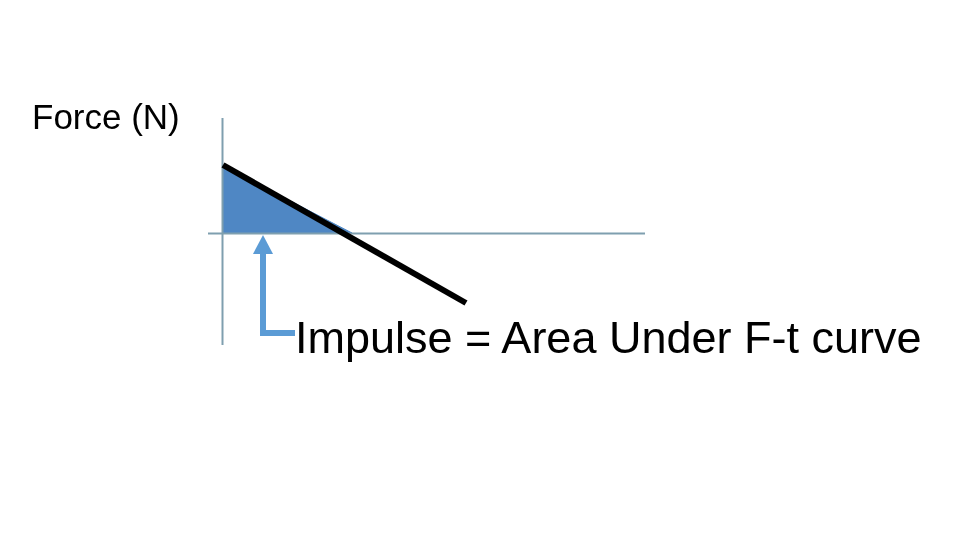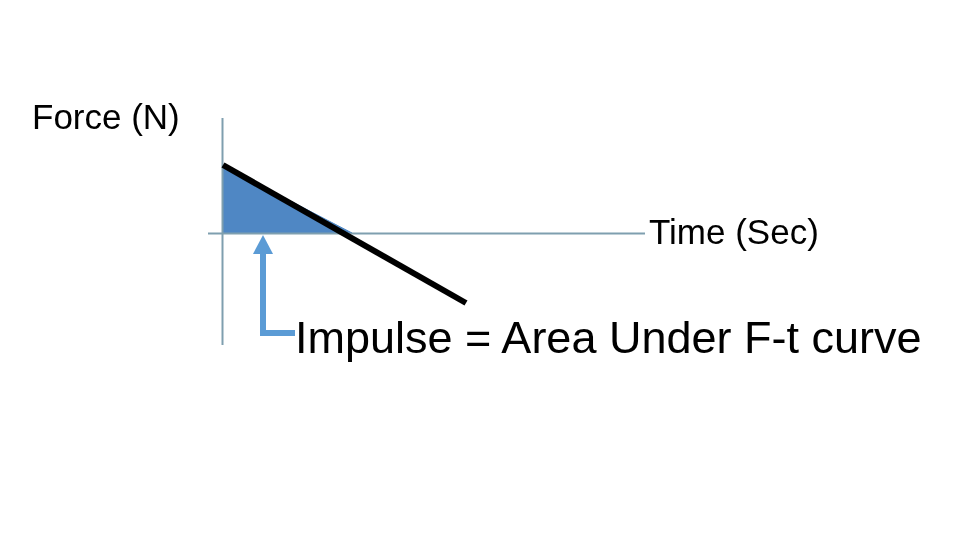--- a/index.html
+++ b/index.html
@@ -71,17 +71,16 @@
 
     <g>
       <path d="M 295,333 L 263,333 L 263,248" fill="none" stroke="#5B9BD5" stroke-width="6" stroke-linecap="butt" stroke-linejoin="miter"></path>
       <polygon points="263,235 253,254 273,254" fill="#5B9BD5"></polygon>
     </g>
 
   </svg>
 
   <div class="slide-label" id="label-force">Force (N)</div>
 
-  <div class="slide-label" id="label-time">Time (Sec)</div>
 
   <div class="slide-label" id="label-caption">Impulse = Area Under F-t curve</div>
 
 </div>
 
 </body></html>

